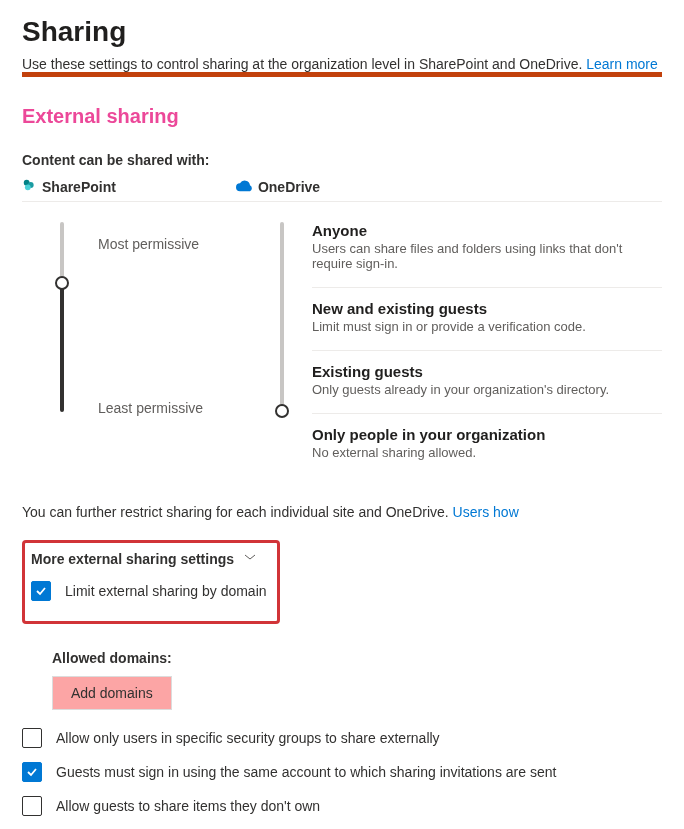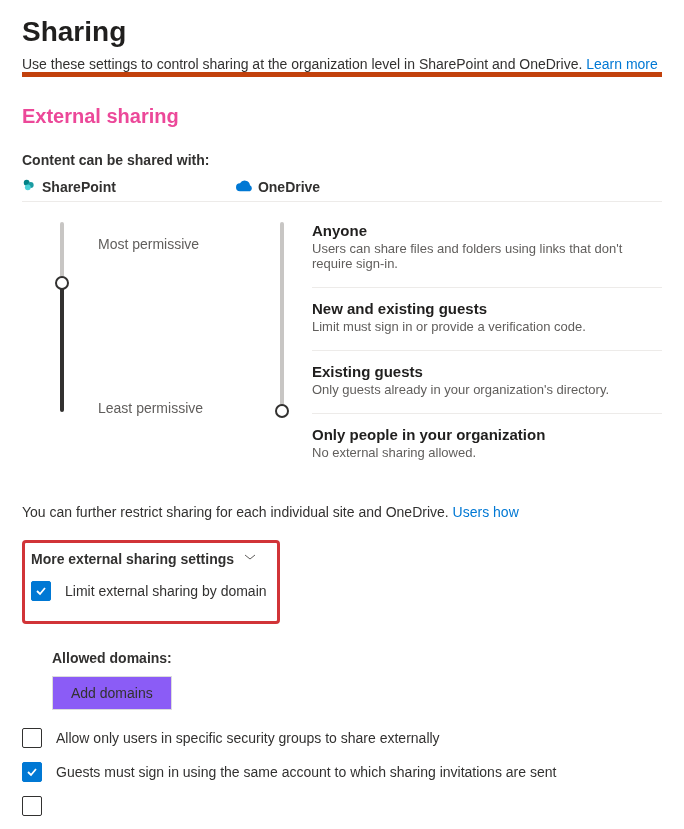--- a/index.html
+++ b/index.html
@@ -109,21 +109,21 @@
       color: #fff;
     }
     .chk.checked {
       background: #0078d4;
       border-color: #0078d4;
     }
     .indent { margin-left: 30px; }
     .allowed-label { font-weight: 600; margin-top: 16px; }
     .btn {
       display: inline-block;
-      background: #8b5cf6;
+      background: #fca5a5;
       border: 1px solid #dcdcdc;
       padding: 8px 18px;
       font-size: 14px;
       margin-top: 10px;
       color: #323130;
       cursor: pointer;
     }
     .checklist { margin-top: 18px; }
     .checklist .checkbox-row { margin: 14px 0; }
   </style>
@@ -233,18 +233,19 @@
   <div class="checkbox-row">
     <div class="chk checked">
       <svg width="12" height="12" viewBox="0 0 12 12">
           <path d="M2 6l3 3 5-6" stroke="#fff" stroke-width="1.8" fill="none"></path>
         </svg>
     </div>
     <span>Guests must sign in using the same account to which sharing invitations are sent</span>
   </div>
   <div class="checkbox-row">
     <div class="chk"></div>
+    <span>Allow guests to share items they don't own</span>
   </div>
 
 </div>
 
 
 
 
 </body></html>

